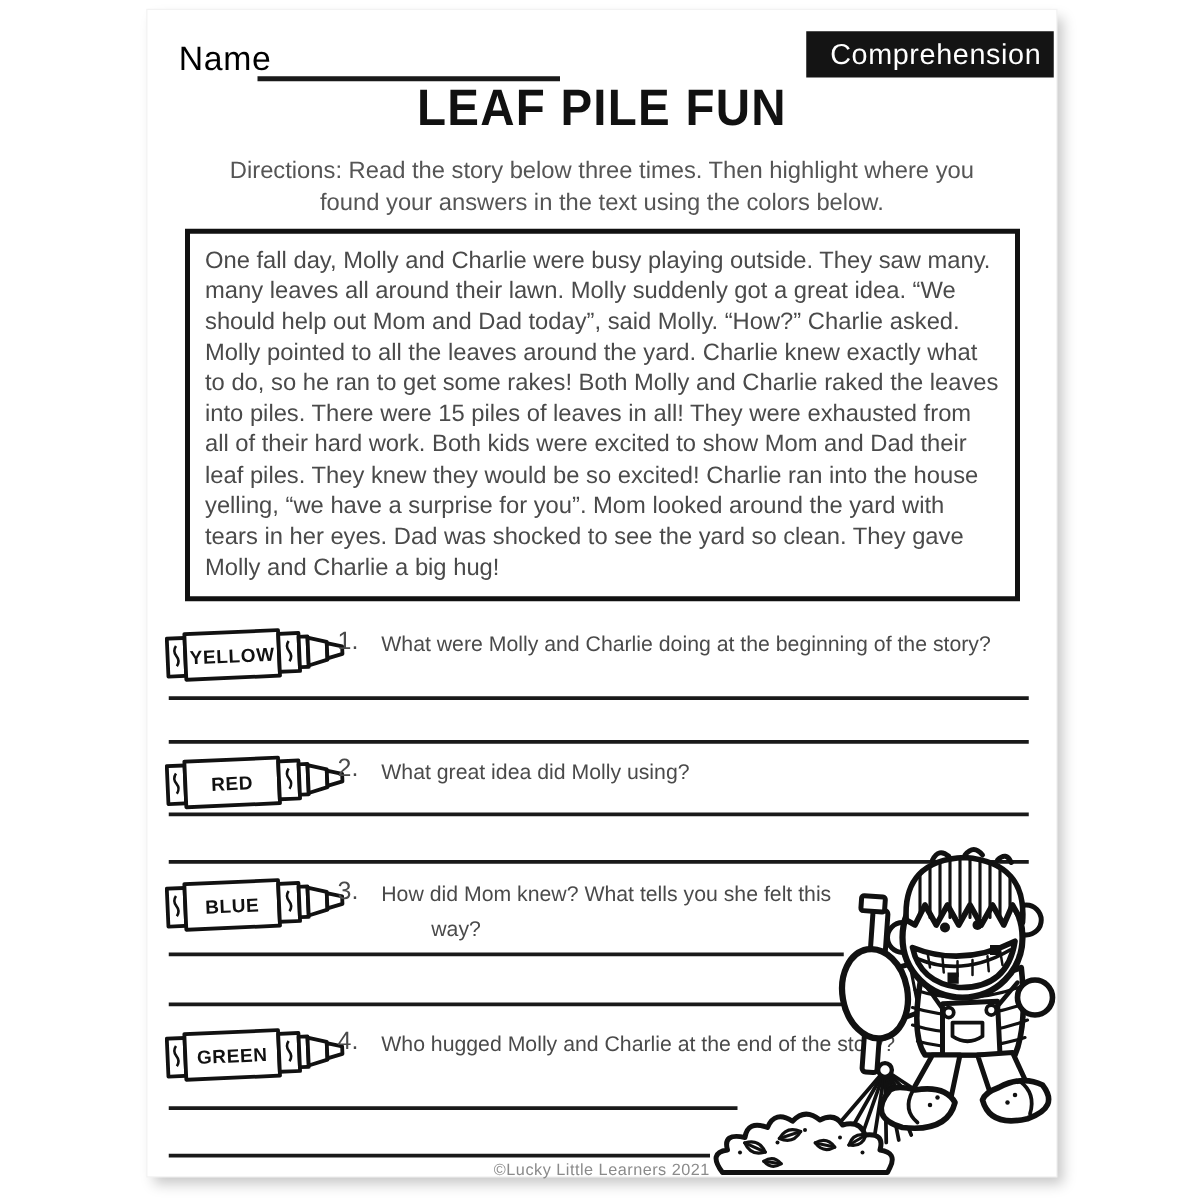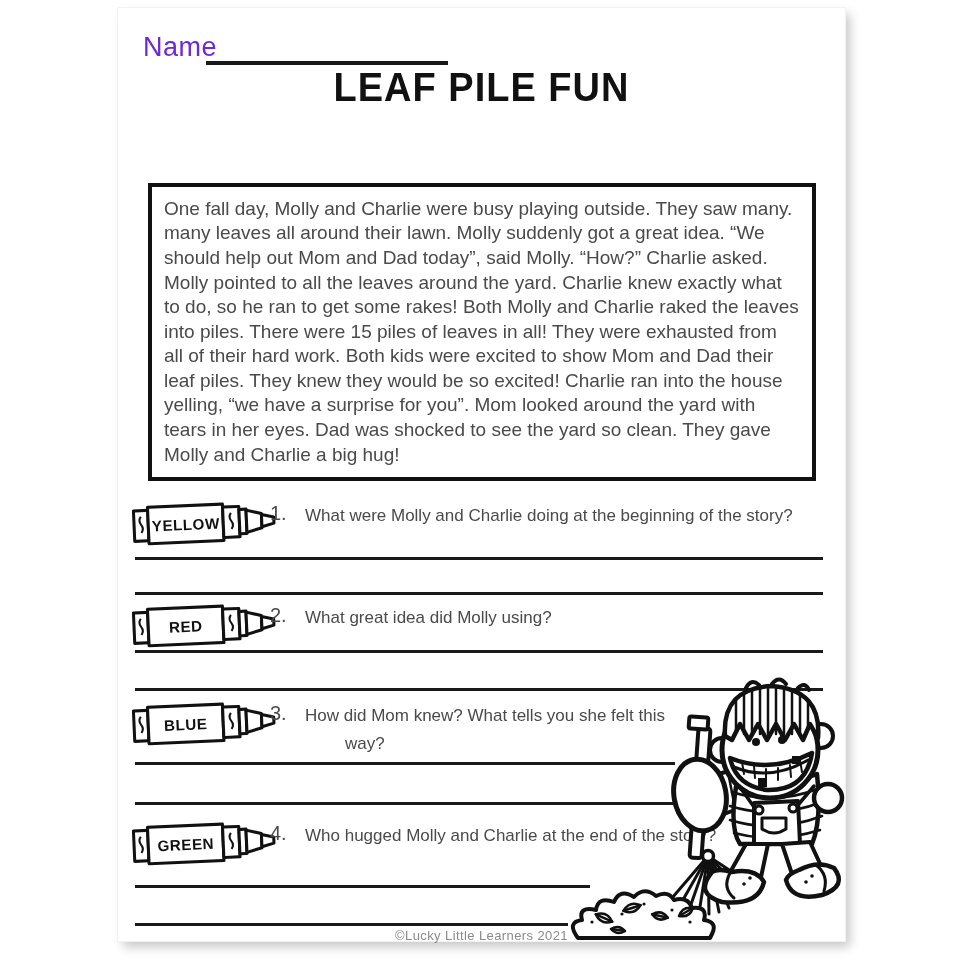--- a/index.html
+++ b/index.html
@@ -1,21 +1,21 @@
 <!DOCTYPE html>
 <html><head>
 <meta charset="utf-8">
 <style>
   html,body{margin:0;padding:0;background:#fff;}
   .canvas{position:relative;width:960px;height:960px;background:#fff;overflow:hidden;
           font-family:"Liberation Sans",sans-serif;color:#4a4a4a;}
   .sheet{position:absolute;left:118px;top:8px;width:727px;height:933px;background:#fff;
          box-shadow:0 0 0 1px #f2f2f2,5px 6px 10px rgba(0,0,0,.22);}
   
-  .name-label{position:absolute;left:25px;top:24px;font-size:27px;color:#6d28d9;letter-spacing:.5px;}
+  .name-label{position:absolute;left:25px;top:24px;font-size:27px;color:#000000;letter-spacing:.5px;}
   .name-line{position:absolute;left:88px;top:53px;width:242px;height:4px;background:#1a1a1a;}
   .badge{position:absolute;right:2px;top:17px;width:198px;height:37px;background:#141414;color:#fff;
          font-size:23px;line-height:37px;text-align:right;padding-right:10px;box-sizing:border-box;letter-spacing:.5px;}
   .title{position:absolute;left:0;right:0;top:58px;margin:0;text-align:center;color:#111;
          font-size:38px;font-weight:800;letter-spacing:1px;transform:scaleY(1.08);}
   .directions{position:absolute;left:48px;right:48px;top:116px;margin:0 auto;width:628px;text-align:center;
          font-size:19px;line-height:1.38;color:#555;}
   
   .story-box{position:absolute;left:30px;top:175px;width:668px;height:298px;border:4px solid #111;
          box-sizing:border-box;display:flex;align-items:center;}
@@ -32,22 +32,24 @@
   .kid{position:absolute;left:452px;top:668px;width:283px;height:272px;}
 </style>
 </head>
 <body>
 
 <div class="canvas">
   <div class="sheet">
 
     <span class="name-label">Name</span>
     <div class="name-line"></div>
+    <div class="badge">Comprehension</div>
 
     <h1 class="title">LEAF PILE FUN</h1>
+    <p class="directions">Directions:  Read the story below three times. Then highlight where you found your answers in the text using the colors below.</p>
 
     <div class="story-box">
       <p>One fall day, Molly and Charlie were busy playing outside. They saw many. many leaves all around their lawn. Molly suddenly got a great idea. “We should help out Mom and Dad today”, said Molly. “How?” Charlie asked. Molly pointed to all the leaves around the yard. Charlie knew exactly what to do, so he ran to get some rakes! Both Molly and Charlie raked the leaves into piles. There were 15 piles of leaves in all! They were exhausted from all of their hard work. Both kids were excited to show Mom and Dad their leaf piles. They knew they would be so excited! Charlie ran into the house yelling, “we have a surprise for you”. Mom looked around the yard with tears in her eyes. Dad was shocked to see the yard so clean. They gave Molly and Charlie a big hug!</p>
     </div>
 
     <div class="q" style="top:492px;">
       <svg class="crayon" viewBox="0 0 148 44">
         <g transform="rotate(-2.5 74 22)" fill="#fff" stroke="#111" stroke-linejoin="round">
           <rect x="2" y="7" width="14" height="30" stroke-width="3"></rect>
           <path d="M9,13 q-3,4 0,8 q3,4 0,8" fill="none" stroke-width="2"></path>

